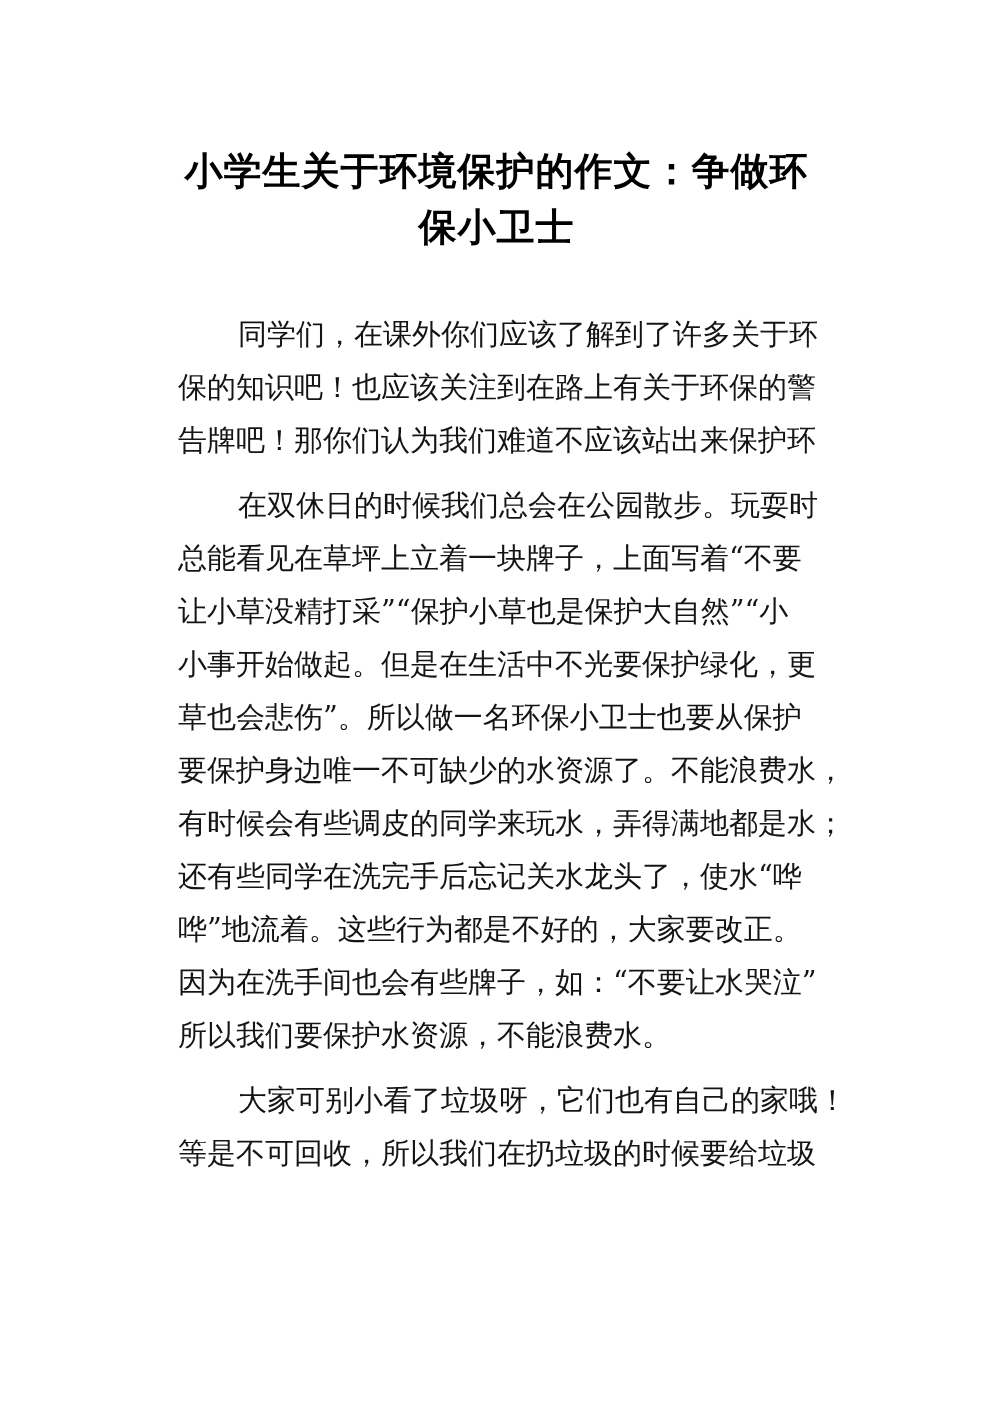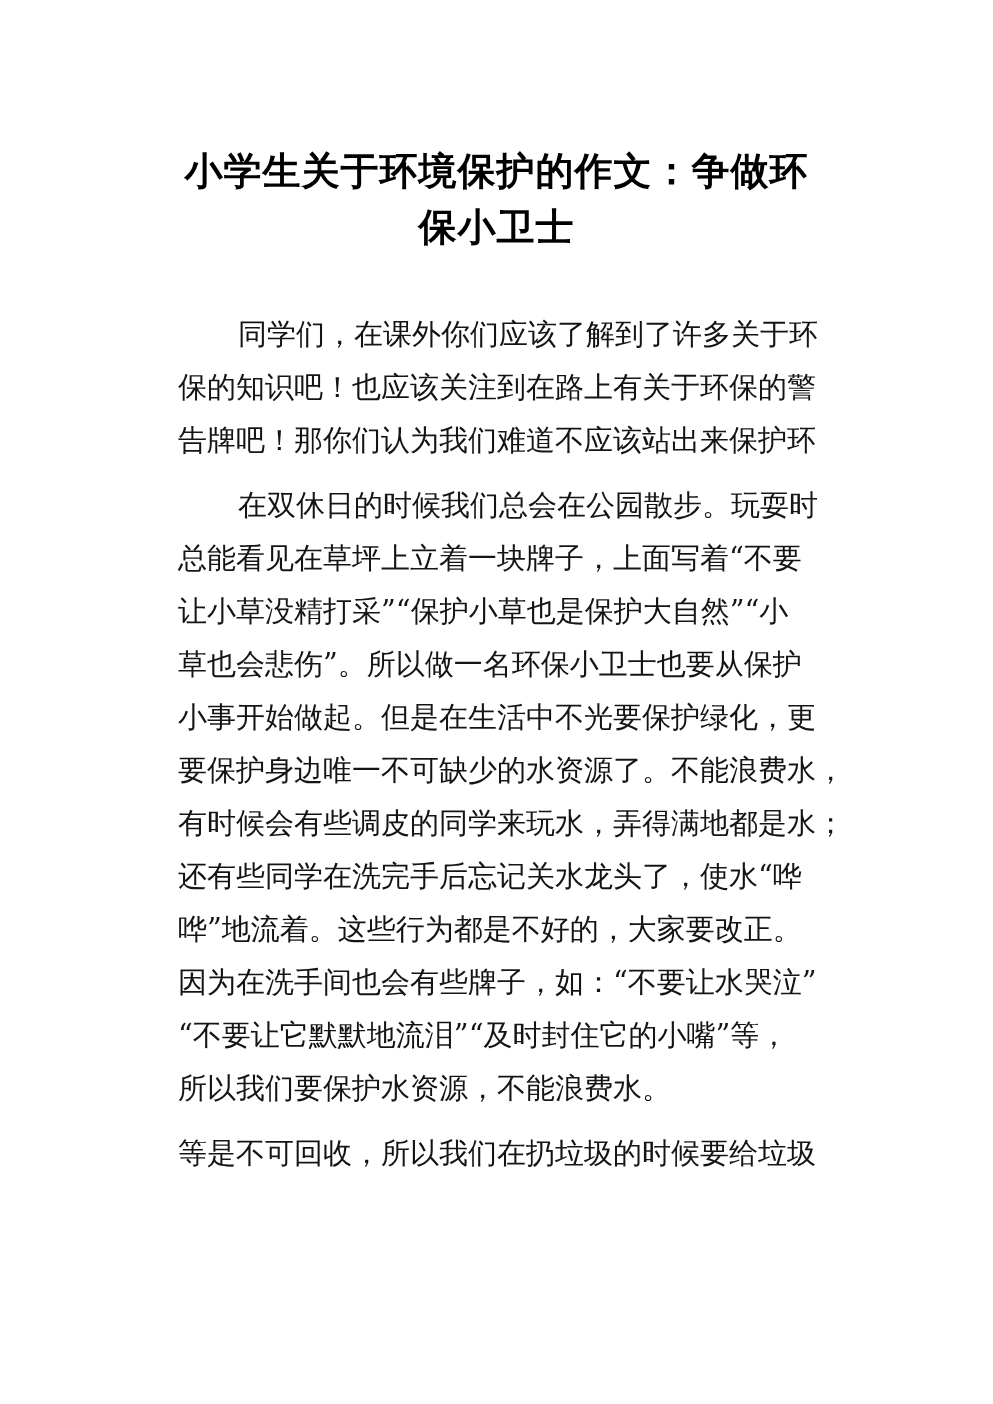--- a/index.html
+++ b/index.html
@@ -75,29 +75,29 @@
     <div class="para">
       <span class="line indent">同学们，在课外你们应该了解到了许多关于环</span>
       <span class="line">保的知识吧！也应该关注到在路上有关于环保的警</span>
       <span class="line">告牌吧！那你们认为我们难道不应该站出来保护环</span>
     </div>
 
     <div class="para">
       <span class="line indent">在双休日的时候我们总会在公园散步。玩耍时</span>
       <span class="line">总能看见在草坪上立着一块牌子，上面写着“不要</span>
       <span class="line">让小草没精打采”“保护小草也是保护大自然”“小</span>
+      <span class="line">小事开始做起。但是在生活中不光要保护绿化，更</span>
       <span class="line">草也会悲伤”。所以做一名环保小卫士也要从保护</span>
-      <span class="line">小事开始做起。但是在生活中不光要保护绿化，更</span>
       <span class="line">要保护身边唯一不可缺少的水资源了。不能浪费水，</span>
       <span class="line">有时候会有些调皮的同学来玩水，弄得满地都是水；</span>
       <span class="line">还有些同学在洗完手后忘记关水龙头了，使水“哗</span>
       <span class="line">哗”地流着。这些行为都是不好的，大家要改正。</span>
       <span class="line">因为在洗手间也会有些牌子，如：“不要让水哭泣”</span>
-      <span class="line">“不要让它默默地流泪”“及时封住它的小嘴”等，</span>
       <span class="line">所以我们要保护水资源，不能浪费水。</span>
     </div>
 
     <div class="para">
+      <span class="line indent">大家可别小看了垃圾呀，它们也有自己的家哦！</span>
       <span class="line">等是不可回收，所以我们在扔垃圾的时候要给垃圾</span>
     </div>
 
   </div>
 </div>
 
 </body></html>

